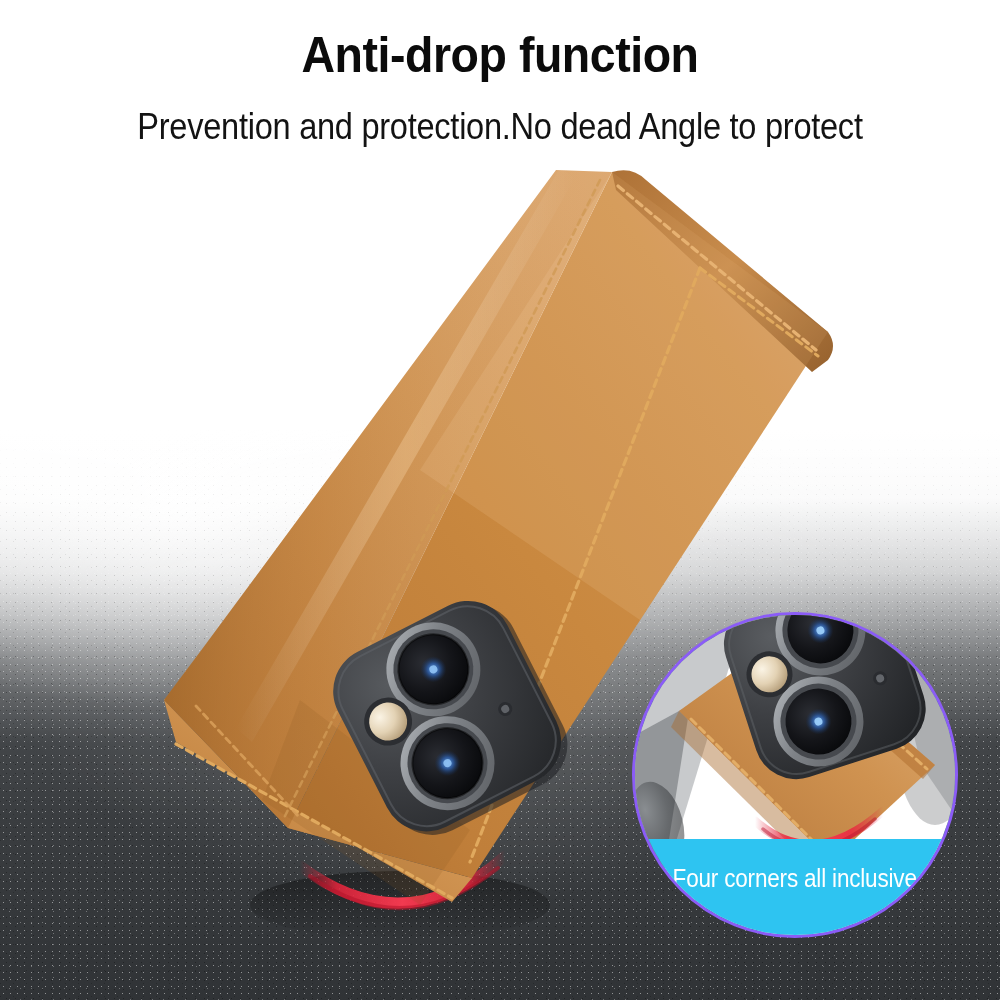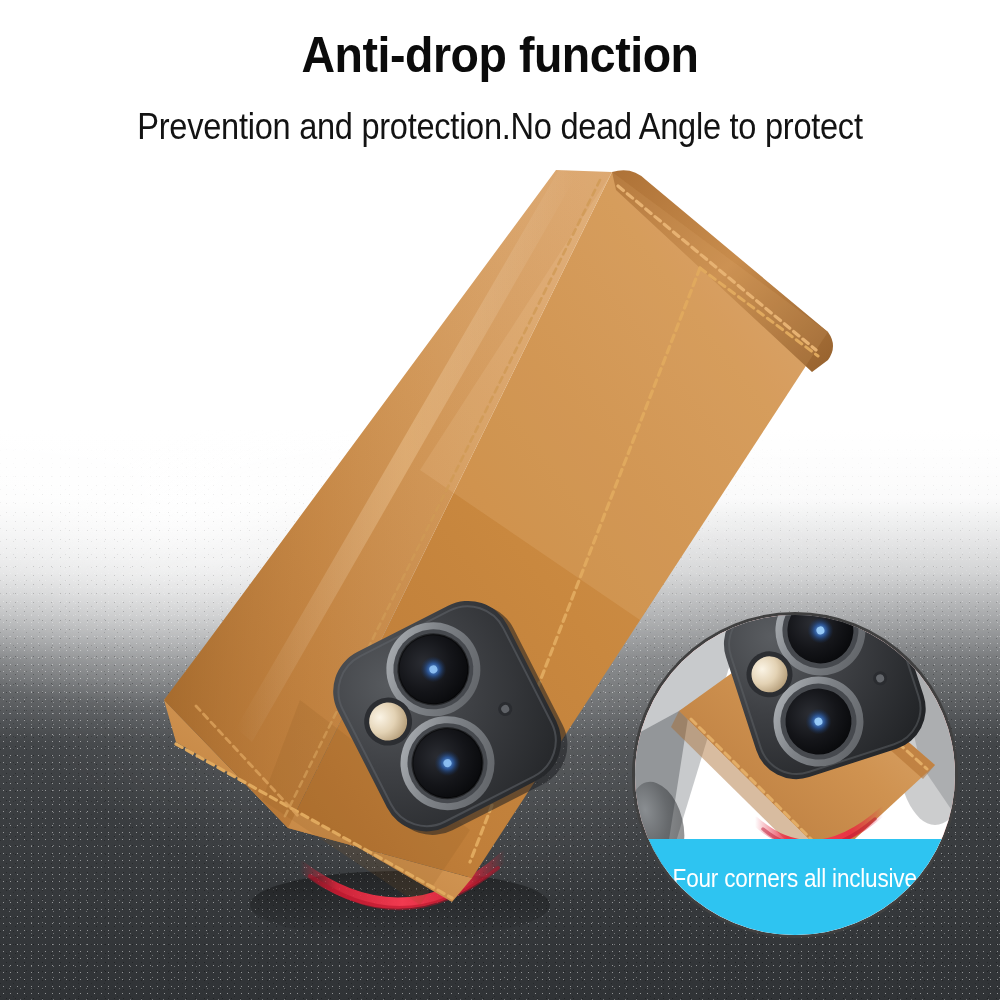--- a/index.html
+++ b/index.html
@@ -52,21 +52,21 @@
   .subhead {
     position:absolute; left:0; right:0; top:106px; text-align:center;
     font-size:37px; font-weight:normal; color:#131313; letter-spacing:-0.3px;
     font-family:"Liberation Sans", sans-serif; transform:scaleX(.88); white-space:nowrap;
   }
 
   
   .inset {
     position:absolute; left:632px; top:612px; width:326px; height:326px;
     border-radius:50%; overflow:hidden;
-    border:3px solid #404040; background:#fca5a5;
+    border:3px solid #8b5cf6; background:#0c4a6e;
   }
   .inset-caption {
     position:absolute; left:0; right:0; bottom:0; height:96px;
     background:#2ec4f1; display:flex; align-items:center; justify-content:center;
     padding-bottom:18px;
   }
   .inset-caption span {
     color:#ffffff; font-size:25px; font-family:"Liberation Sans", sans-serif;
     transform:scaleX(.9); white-space:nowrap; letter-spacing:-0.2px;
   }

